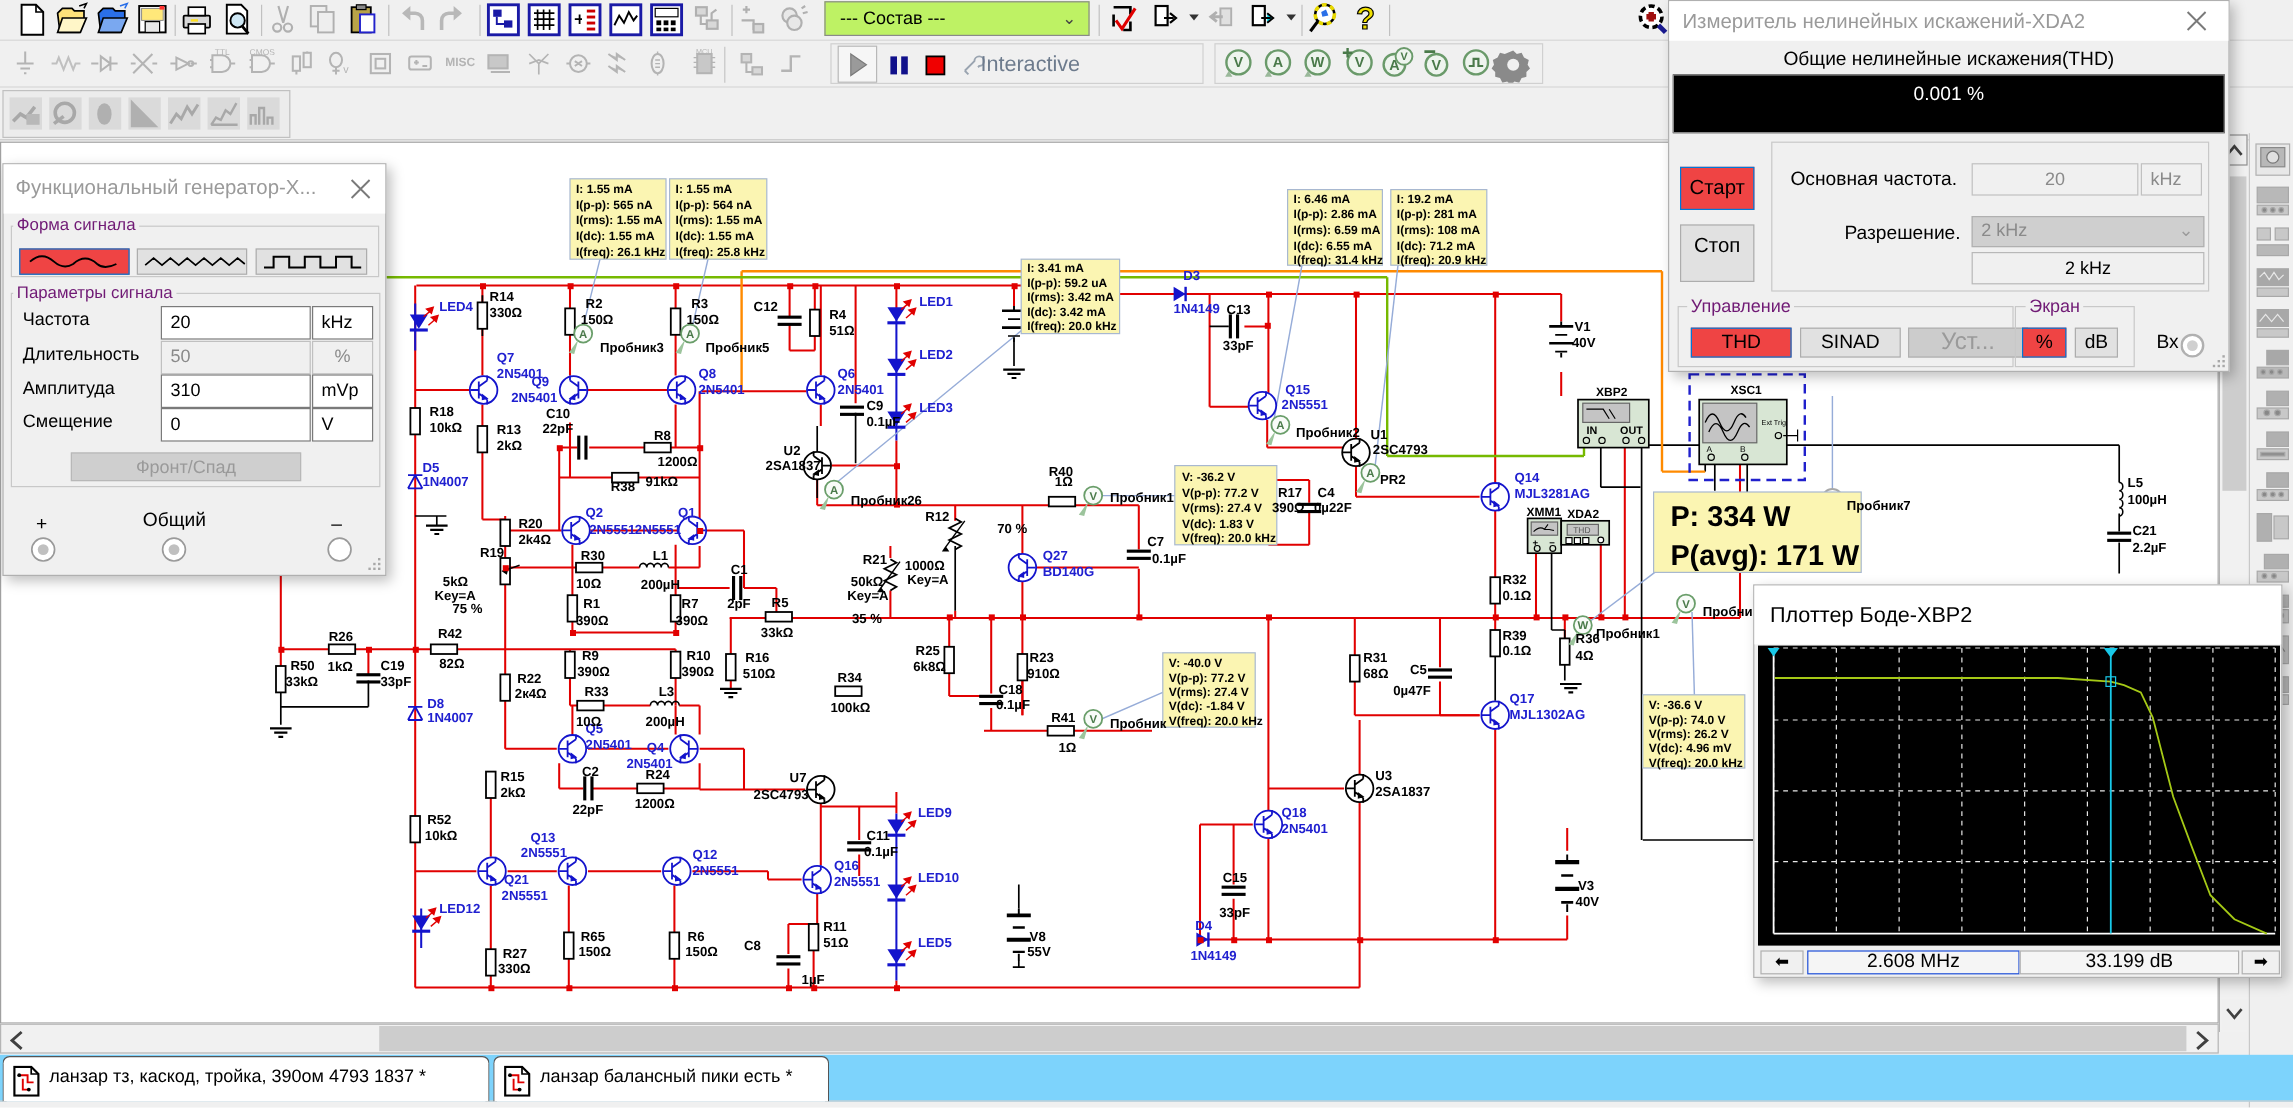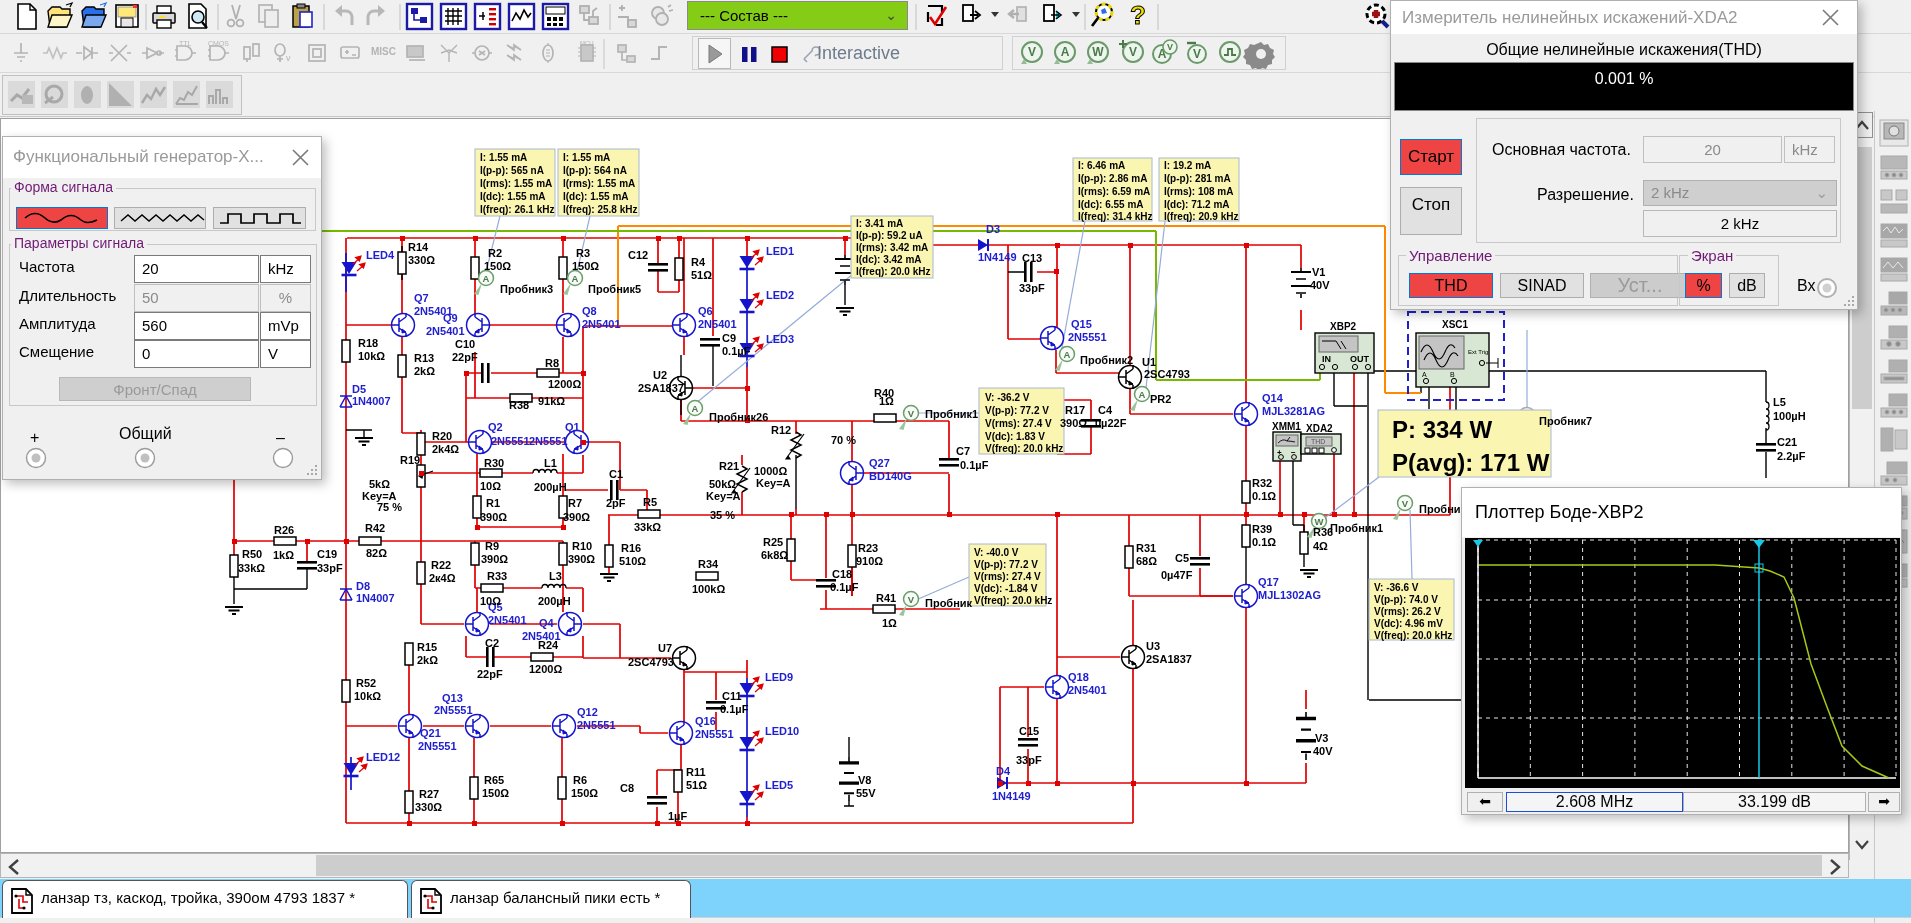--- a/index.html
+++ b/index.html
@@ -3,21 +3,21 @@
 <meta charset="utf-8">
 <style>
   * { margin:0; padding:0; box-sizing:border-box; }
   html,body { width:1911px; height:923px; overflow:hidden; }
   body { font-family:"Liberation Sans", sans-serif; background:#f0f0f0; position:relative; }
   .abs { position:absolute; }
   
   #tb1 { left:0; top:0; width:1911px; height:34px; background:#f0f0f0; border-bottom:1px solid #d8d8d8; }
   #tb2 { left:0; top:35px; width:1911px; height:38px; background:#f0f0f0; border-bottom:1px solid #d8d8d8; }
   #tb3 { left:0; top:74px; width:1911px; height:43px; background:#f0f0f0; border-bottom:1px solid #c8c8c8; }
-  .combo { position:absolute; left:687px; top:1px; width:221px; height:29px; background:#84cc16; border:1px solid #8a8a8a; font-size:15px; color:#000; line-height:27px; padding-left:12px; }
+  .combo { position:absolute; left:687px; top:1px; width:221px; height:29px; background:#bef264; border:1px solid #8a8a8a; font-size:15px; color:#000; line-height:27px; padding-left:12px; }
   .combo .chev { position:absolute; right:10px; top:0; color:#444; font-size:14px; }
   
   #canvas { left:0; top:118px; width:1849px; height:735px; background:#ffffff; border:1px solid #a0a0a0; border-right:1px solid #a0a0a0; }
   
   .dlg { position:absolute; background:#f0f0f0; border:1px solid #b0b0b0; box-shadow:4px 4px 10px rgba(0,0,0,0.25); }
   .dlg .titlebar { background:#ffffff; position:relative; }
   .dlg .title { color:#9a9a9a; }
   .groupbox { position:absolute; border:1px solid #c8c8c8; }
   .grouplab { position:absolute; background:#f0f0f0; padding:0 3px; font-size:14px; color:#701a75; z-index:3; }
   .btn { position:absolute; background:#e1e1e1; border:1px solid #adadad; text-align:center; color:#000; }
@@ -1237,21 +1237,21 @@
       </svg></div>
     <div class="grouplab" style="left:8px;top:98px;">Параметры сигнала</div>
     <div class="groupbox" style="left:6px;top:107px;width:308px;height:162px;"></div>
     <div class="abs" style="left:16px;top:121px;font-size:15px;">Частота</div>
     <div class="inp" style="left:131px;top:118px;width:125px;height:28px;line-height:26px;">20</div>
     <div class="inp" style="left:257px;top:118px;width:51px;height:28px;line-height:26px;">kHz</div>
     <div class="abs" style="left:16px;top:150px;font-size:15px;">Длительность</div>
     <div class="inp inpdis" style="left:131px;top:147px;width:125px;height:28px;line-height:26px;">50</div>
     <div class="inp inpdis" style="left:257px;top:147px;width:51px;height:28px;line-height:26px;text-align:center;padding:0;">%</div>
     <div class="abs" style="left:16px;top:178px;font-size:15px;">Амплитуда</div>
-    <div class="inp" style="left:131px;top:175px;width:125px;height:28px;line-height:26px;">560</div>
+    <div class="inp" style="left:131px;top:175px;width:125px;height:28px;line-height:26px;">310</div>
     <div class="inp" style="left:257px;top:175px;width:51px;height:28px;line-height:26px;">mVp</div>
     <div class="abs" style="left:16px;top:206px;font-size:15px;">Смещение</div>
     <div class="inp" style="left:131px;top:203px;width:125px;height:28px;line-height:26px;">0</div>
     <div class="inp" style="left:257px;top:203px;width:51px;height:28px;line-height:26px;">V</div>
     <div class="btn" style="left:56px;top:240px;width:192px;height:24px;background:#cfcfcf;border-color:#b8b8b8;color:#9a9a9a;font-size:15px;line-height:23px;">Фронт/Спад</div>
     <div class="abs" style="left:27px;top:292px;font-size:16px;">+</div>
     <div class="abs" style="left:116px;top:288px;font-size:16px;">Общий</div>
     <div class="abs" style="left:273px;top:292px;font-size:16px;">–</div>
     <svg class="abs" style="left:0;top:310px" width="320" height="26">
       <circle cx="33" cy="11" r="9.5" fill="#fff" stroke="#9a9a9a" stroke-width="1.4"></circle>

